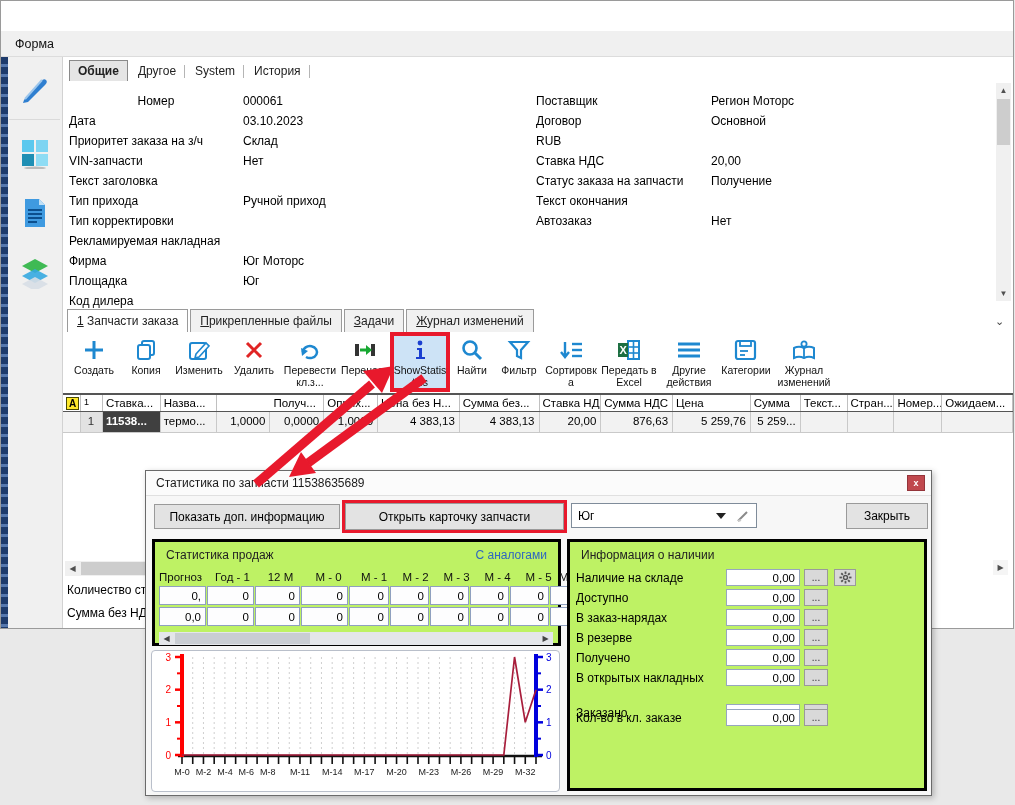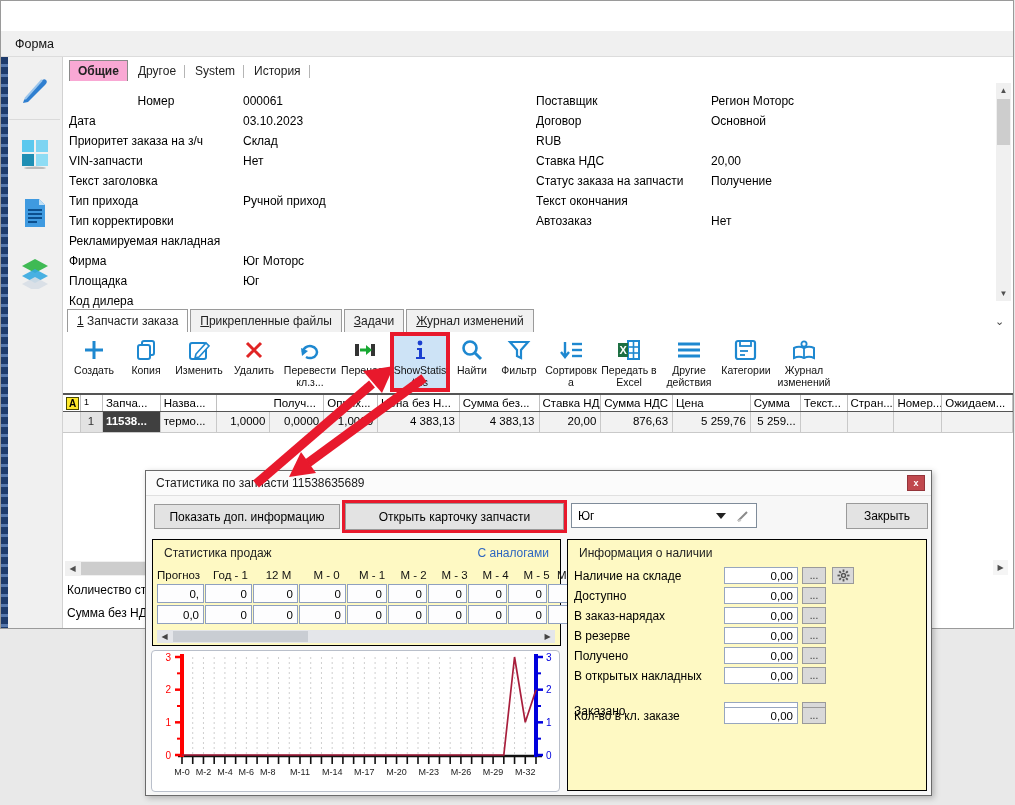--- a/index.html
+++ b/index.html
@@ -23,21 +23,21 @@
     background:repeating-linear-gradient(180deg,#1d3a6b 0 7px,#5577ad 7px 10px); }
   .side-icon { position:absolute; left:18px; width:32px; height:32px; }
   .side-sep { position:absolute; left:8px; right:2px; top:62px; border-top:1px solid #dadada; }
 
   
   .content { position:absolute; left:62px; top:56px; right:0; bottom:0; background:#fff; }
 
   .tabstrip { position:absolute; display:flex; align-items:flex-end; }
   .tabstrip.top { left:6px; top:2px; height:22px; }
   .tab { font-size:12px; color:#222; padding:3px 8px 3px 8px; border:1px solid transparent; border-bottom:none; margin-right:1px; position:relative; }
-  .tab.active { font-weight:bold; background:#f9a8d4; border-color:#8a8a8a; }
+  .tab.active { font-weight:bold; background:#e5e5e5; border-color:#8a8a8a; }
   .tab .sep { position:absolute; right:-1px; top:4px; bottom:3px; border-right:1px solid #b5b5b5; }
 
   .form-row { position:absolute; height:20px; font-size:12px; color:#000; display:flex; }
   .form-label { display:inline-block; }
   .form-value { display:inline-block; }
 
   .vscroll { position:absolute; right:2px; top:26px; width:15px; height:218px; background:#f0f0f0; }
   .scroll-arrow { position:absolute; left:0; width:15px; height:15px; color:#505050; font-size:8px; display:flex; align-items:center; justify-content:center; background:#f0f0f0; }
   .vthumb { position:absolute; left:1px; width:13px; background:#cdcdcd; }
 
@@ -74,21 +74,21 @@
   .dlg-close { position:absolute; right:6px; top:4px; width:18px; height:16px; background:#c0484e; border:1px solid #94343a; color:#fff; font-size:9px; font-weight:bold; display:flex; align-items:center; justify-content:center; }
   .btn { background:#e3e3e3; border:1px solid #9a9a9a; font-size:12px; color:#000; display:flex; align-items:center; justify-content:center; font-family:"Liberation Sans",sans-serif; }
   .dlg-btn1 { position:absolute; left:8px; top:33px; width:186px; height:25px; }
   .red-wrap { position:absolute; left:196px; top:29px; width:225px; height:33px; border:3px solid #e8192c; display:flex; }
   .dlg-btn2 { flex:1; border:1px solid #9a9a9a; }
   .combo { position:absolute; left:425px; top:32px; width:186px; height:25px; background:#fff; border:1px solid #7f8c9a; display:flex; align-items:center; }
   .combo-text { font-size:12px; margin-left:6px; flex:1; }
   .combo-arrow { width:0; height:0; border-left:5px solid transparent; border-right:5px solid transparent; border-top:6px solid #222; margin-right:10px; }
   .dlg-close-btn { position:absolute; left:700px; top:32px; width:82px; height:26px; }
 
-  .group { position:absolute; border:1px solid #000000; background:#fef9c3; }
+  .group { position:absolute; border:3px solid #000000; background:#bef264; }
   .group-title { position:absolute; left:11px; top:6px; font-size:12px; color:#222; }
   .link { position:absolute; right:11px; top:6px; font-size:12px; color:#2e66c0; }
 
   .stats-table { position:absolute; left:4px; top:27px; display:flex; flex-direction:column; }
   .st-hrow { display:flex; height:17px; }
   .st-h { font-size:11.5px; color:#111; text-align:center; padding-top:2px; overflow:hidden; white-space:nowrap; }
   .st-row { display:flex; height:21px; }
   .st-c { border:1px solid #8fa0bf; background:#fdfdfe; font-size:11.5px; text-align:right; padding:3px 4px 0 0; margin:0 1px 2px 0; overflow:hidden; white-space:nowrap; }
   .hscroll2 { position:absolute; left:4px; top:90px; right:5px; height:13px; background:#e4e6ea; }
   .hthumb { position:absolute; top:1px; height:11px; background:#c9cdd3; }
@@ -391,21 +391,21 @@
             <div class="tlabel">Журнал изменений</div>
           </div>
         </div>
 
       <div class="grid" id="grid">
           <div class="grid-header">
             <div class="gh-cell" style="width: 18px;">
               <div class="a-box">A</div>
             </div>
             <div class="gh-cell" style="width: 22px; font-size: 9px;">1</div>
-            <div class="gh-cell" style="width: 58px;">Запча...</div>
+            <div class="gh-cell" style="width: 58px;">Ставка...</div>
             <div class="gh-cell" style="width: 56px;">Назва...</div>
             <div class="gh-cell" style="width: 54px; margin-top: 17px;">Заказа...</div>
             <div class="gh-cell" style="width: 54px;">Получ...</div>
             <div class="gh-cell" style="width: 54px;">Оприх...</div>
             <div class="gh-cell" style="width: 82px;">Цена без Н...</div>
             <div class="gh-cell" style="width: 80px;">Сумма без...</div>
             <div class="gh-cell" style="width: 62px;">Ставка НДС</div>
             <div class="gh-cell" style="width: 72px;">Сумма НДС</div>
             <div class="gh-cell" style="width: 78px;">Цена</div>
             <div class="gh-cell" style="width: 50px;">Сумма</div>

